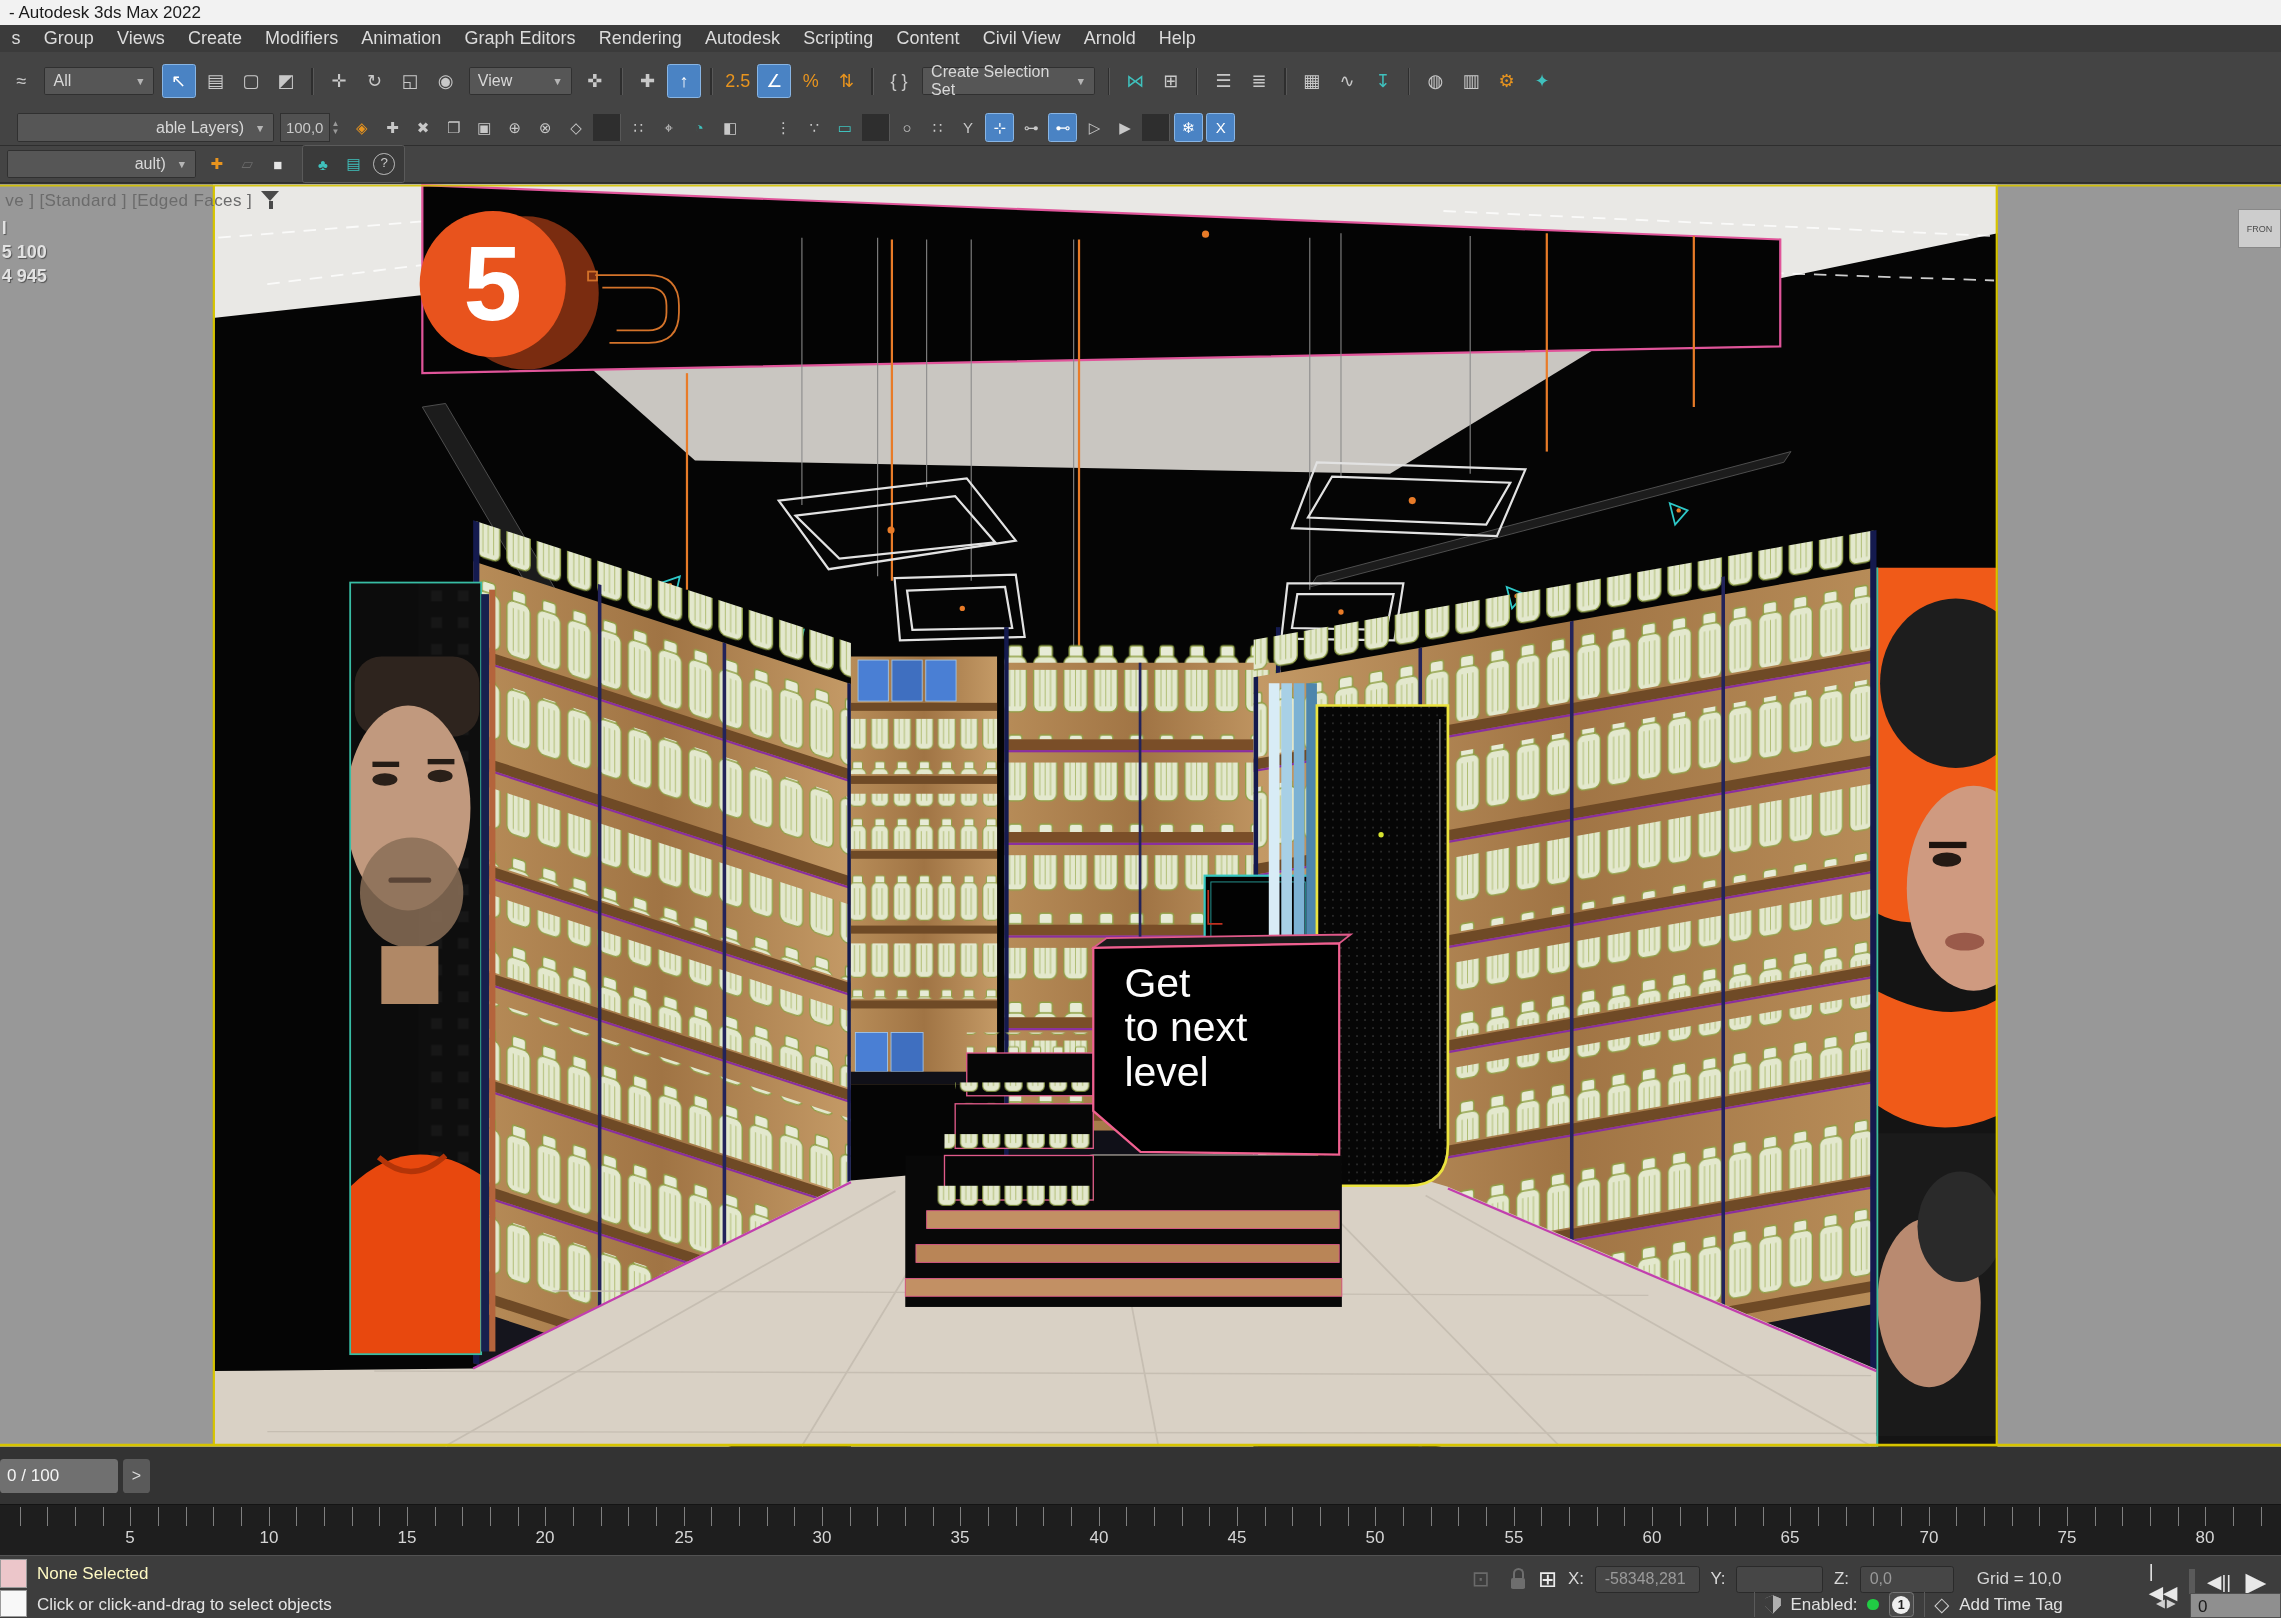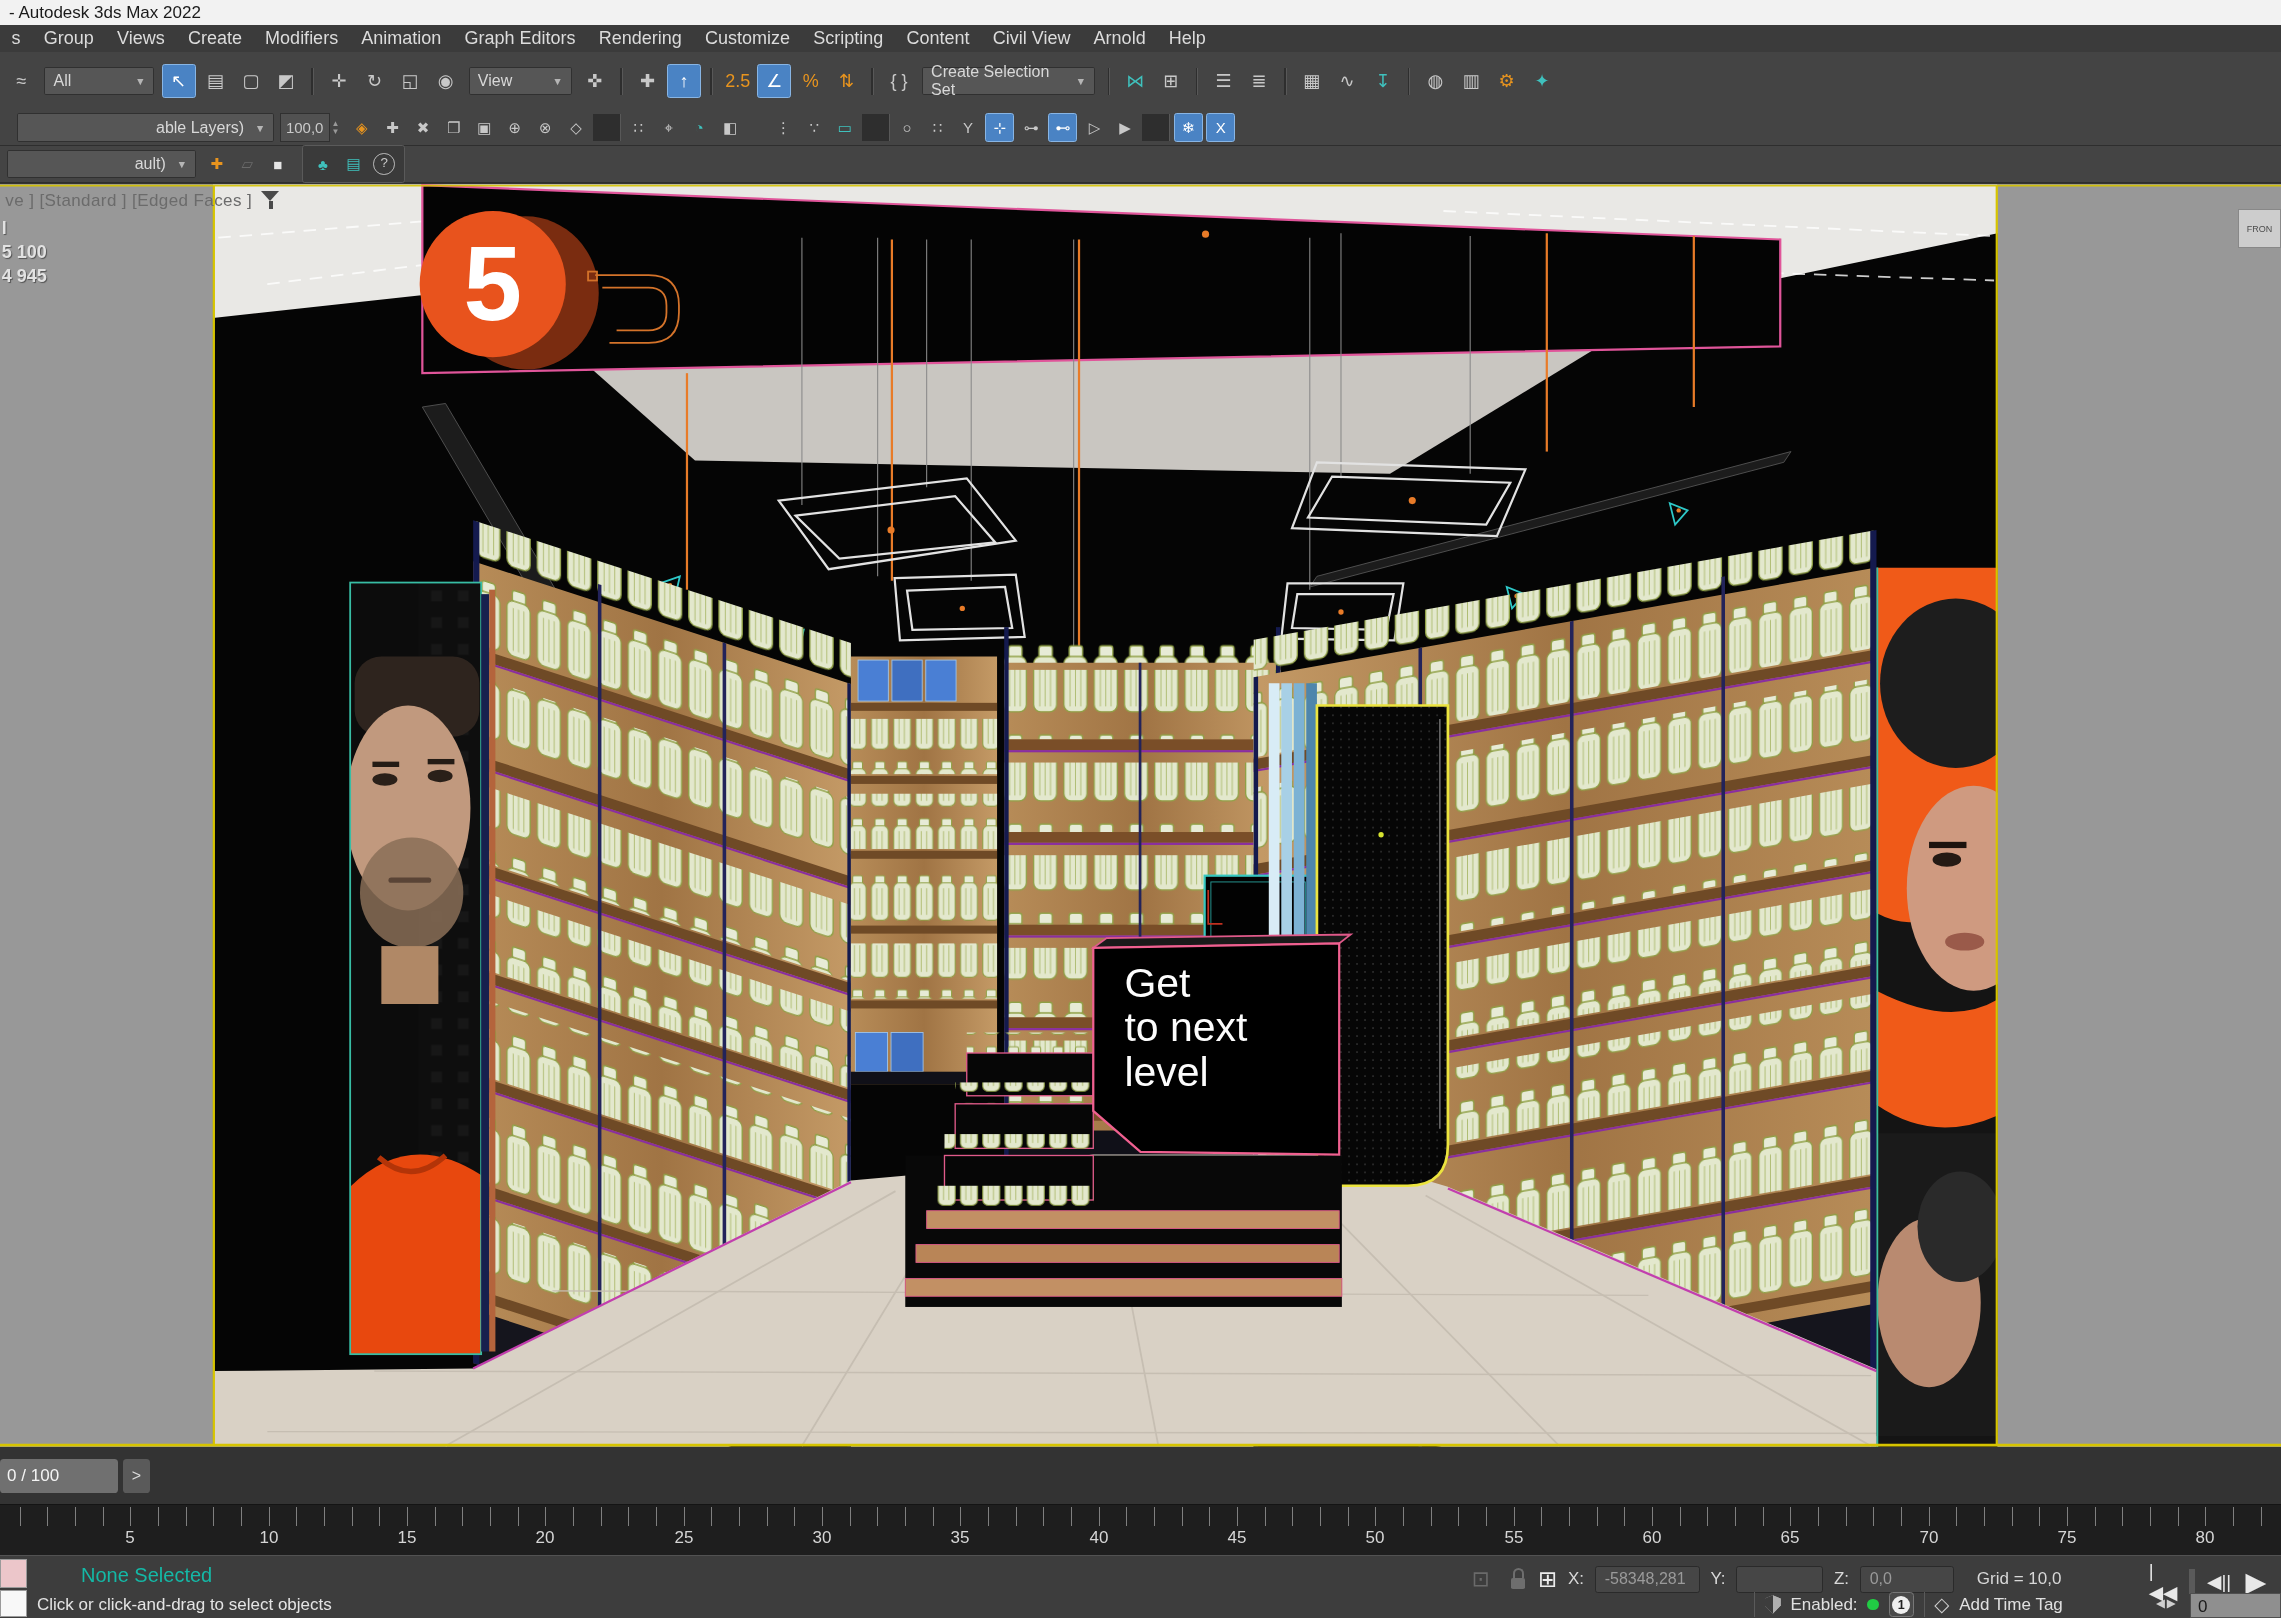--- a/index.html
+++ b/index.html
@@ -51,21 +51,21 @@
     font-size:17px;line-height:34px;padding-left:7.1px;box-sizing:border-box;}
   #nextframe{left:123px;top:11.6px;width:27px;height:34px;background:#5a5a5a;border-radius:3.6px;color:#ddd;
     font-size:16px;text-align:center;line-height:34px;}
   #ruler{left:0;top:1504px;width:2281px;height:51px;background:#1e1e1e;border-top:0.9px solid #141414;overflow:hidden;}
   .tick{position:absolute;top:1.8px;width:0.9px;height:19.6px;background:#7f7f7f;}
   .tlabel{position:absolute;top:23px;transform:translateX(-50%);color:#d6d6d6;font-size:17px;}
   
   #status{left:0;top:1555px;width:2281px;height:63px;background:#3d3d3d;border-top:0.9px solid #525252;overflow:hidden;}
   #ml-pink{left:0;top:2.7px;width:27px;height:29px;background:#ecc6ca;border:0.9px solid #9a9a9a;box-sizing:border-box;}
   #ml-white{left:0;top:34px;width:27px;height:27px;background:#f8f8f8;border:0.9px solid #9a9a9a;box-sizing:border-box;}
-  #sel-status{left:37px;top:8px;color:#14b8a6;font-size:20px;margin-left:44px;}
+  #sel-status{left:37px;top:8px;color:#fef9c3;font-size:17px;}
   #prompt{left:37px;top:39px;color:#e4e4e4;font-size:17px;}
   #coordrow{left:1463px;top:7.1px;display:flex;align-items:center;gap:10.7px;}
   .clabel{color:#d8d8d8;font-size:17px;}
   .coordbox{height:27px;background:#464646;border:0.9px solid #2a2a2a;border-radius:2.7px;color:#9a9a9a;
     font-size:16px;display:flex;align-items:center;padding:0 9px;box-sizing:border-box;}
   .lockwrap{position:relative;width:18px;height:21.4px;}
   .lockwrap i{position:absolute;left:1.8px;bottom:0.9px;width:14.3px;height:10.7px;background:#6e6e6e;border-radius:1.8px;}
   .lockwrap b{position:absolute;left:3.6px;top:0;width:7.1px;height:8px;border:2.7px solid #6e6e6e;border-bottom:none;border-radius:6.2px 6.2px 0 0;}
   #playback{left:2146px;top:3.6px;display:flex;align-items:center;gap:9px;color:#e8e8e8;font-size:18.7px;}
   #playback span{padding:0 2.7px;}
@@ -90,21 +90,21 @@
 <div class="abs" id="menubar">
 
 <div class="menu-item"><span>s</span></div>
     <div class="menu-item"><span>Group</span></div>
     <div class="menu-item"><span>Views</span></div>
     <div class="menu-item"><span>Create</span></div>
     <div class="menu-item"><span>Modifiers</span></div>
     <div class="menu-item"><span>Animation</span></div>
     <div class="menu-item"><span>Graph Editors</span></div>
     <div class="menu-item"><span>Rendering</span></div>
-    <div class="menu-item"><span>Customize</span></div>
+    <div class="menu-item"><span>Autodesk</span></div>
     <div class="menu-item"><span>Scripting</span></div>
     <div class="menu-item"><span>Content</span></div>
     <div class="menu-item"><span>Civil View</span></div>
     <div class="menu-item"><span>Arnold</span></div>
     <div class="menu-item"><span>Help</span></div>
   </div>
 
 <div class="abs tbar" id="tb1">
   <div class="strip">
       <span class="icon">

